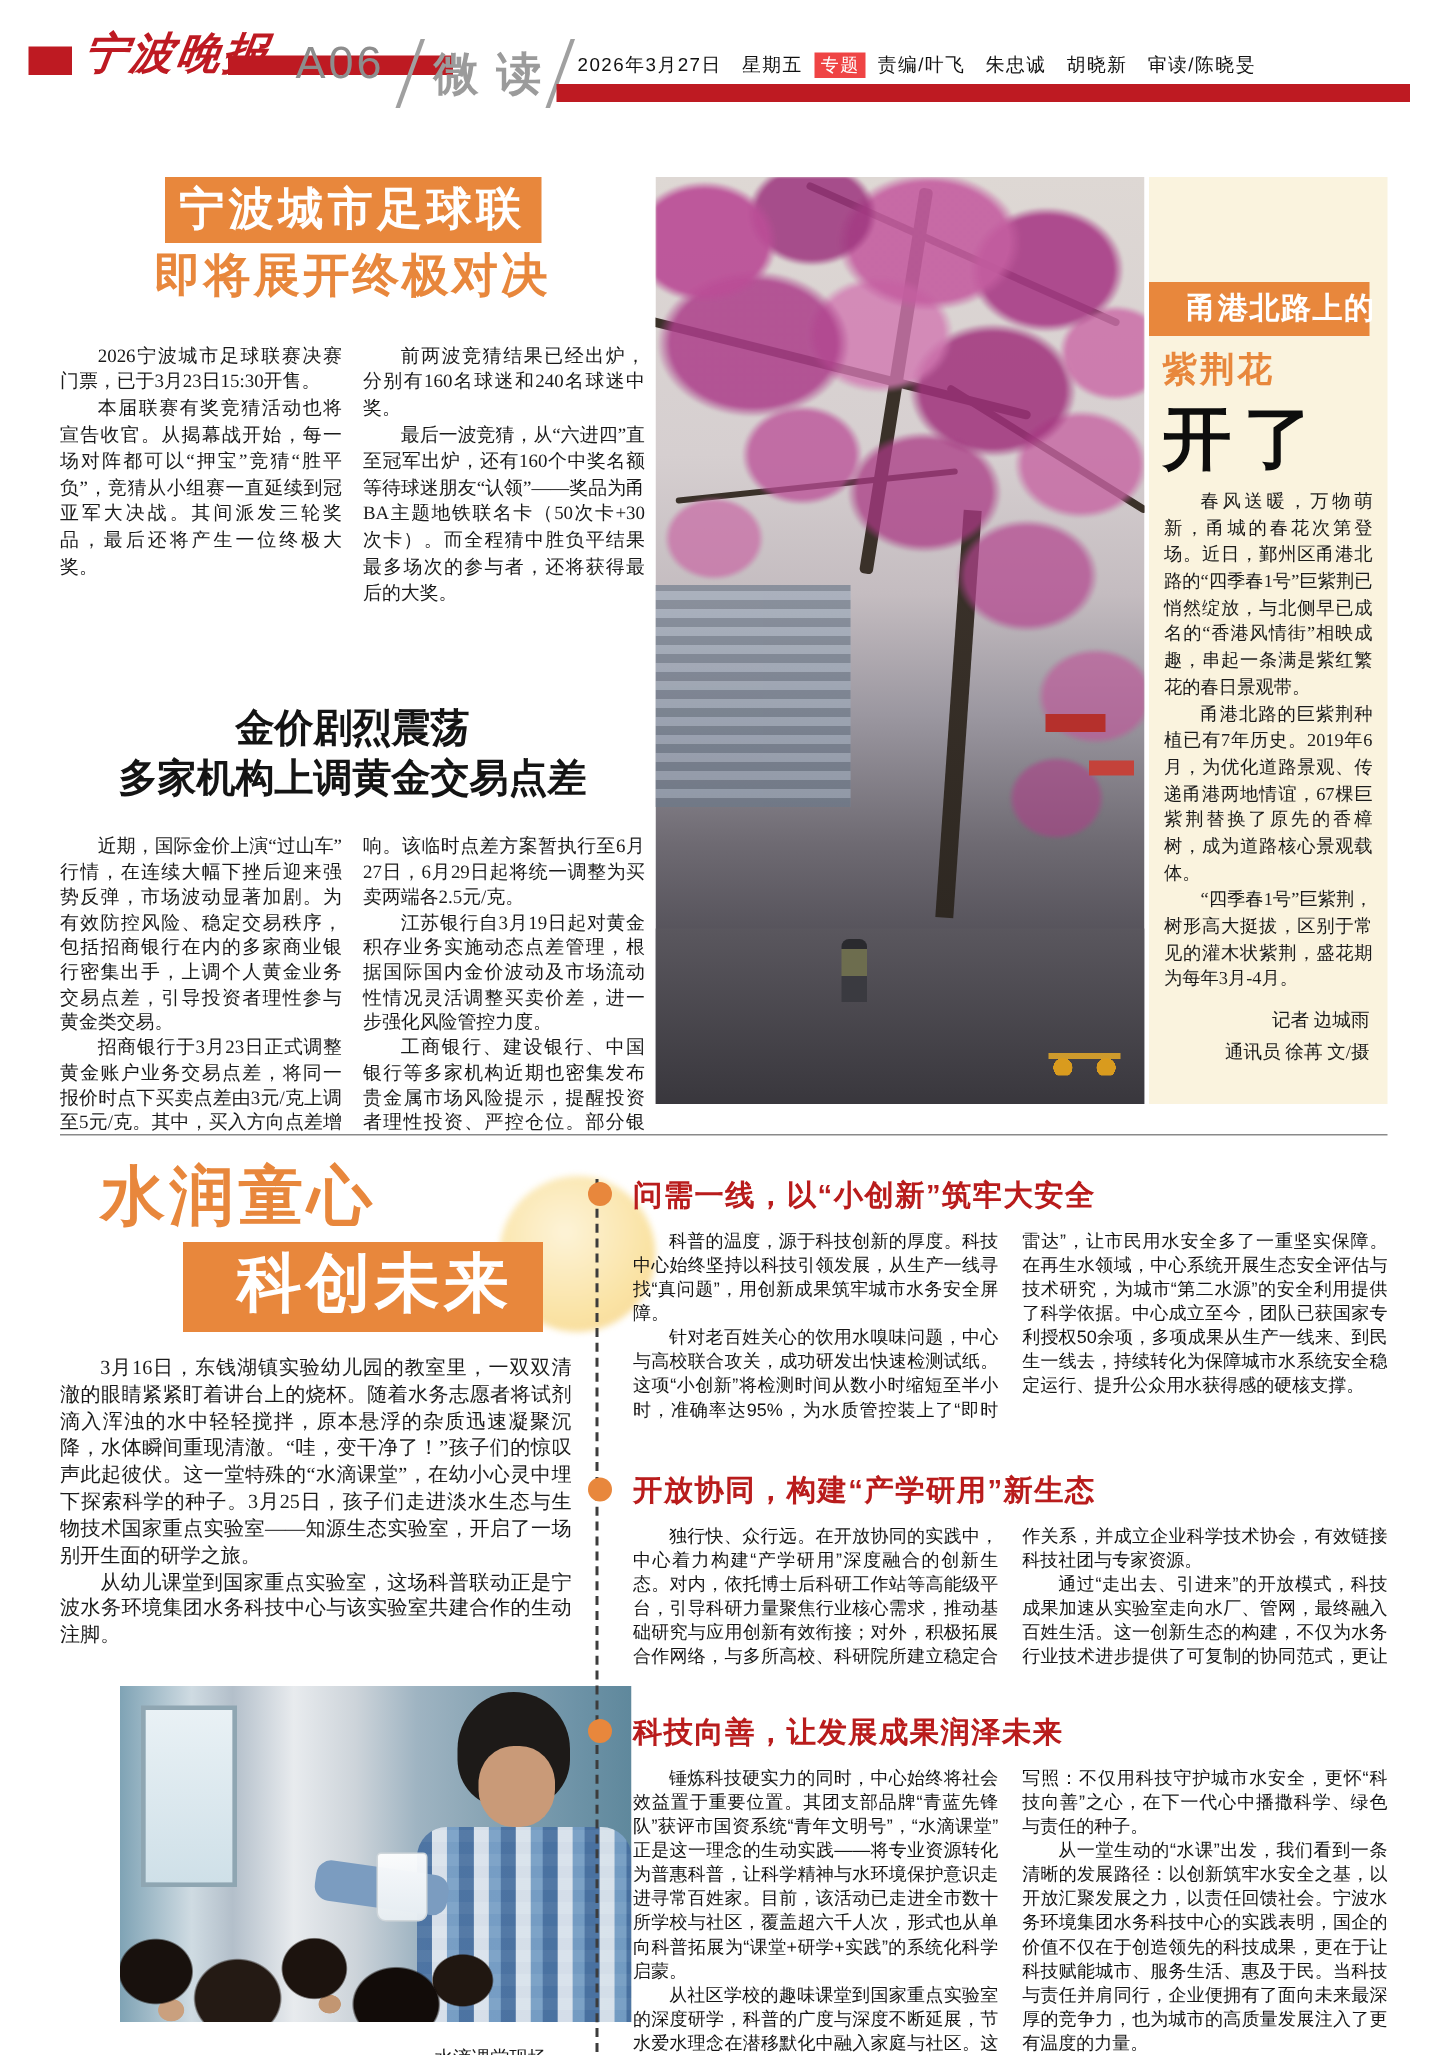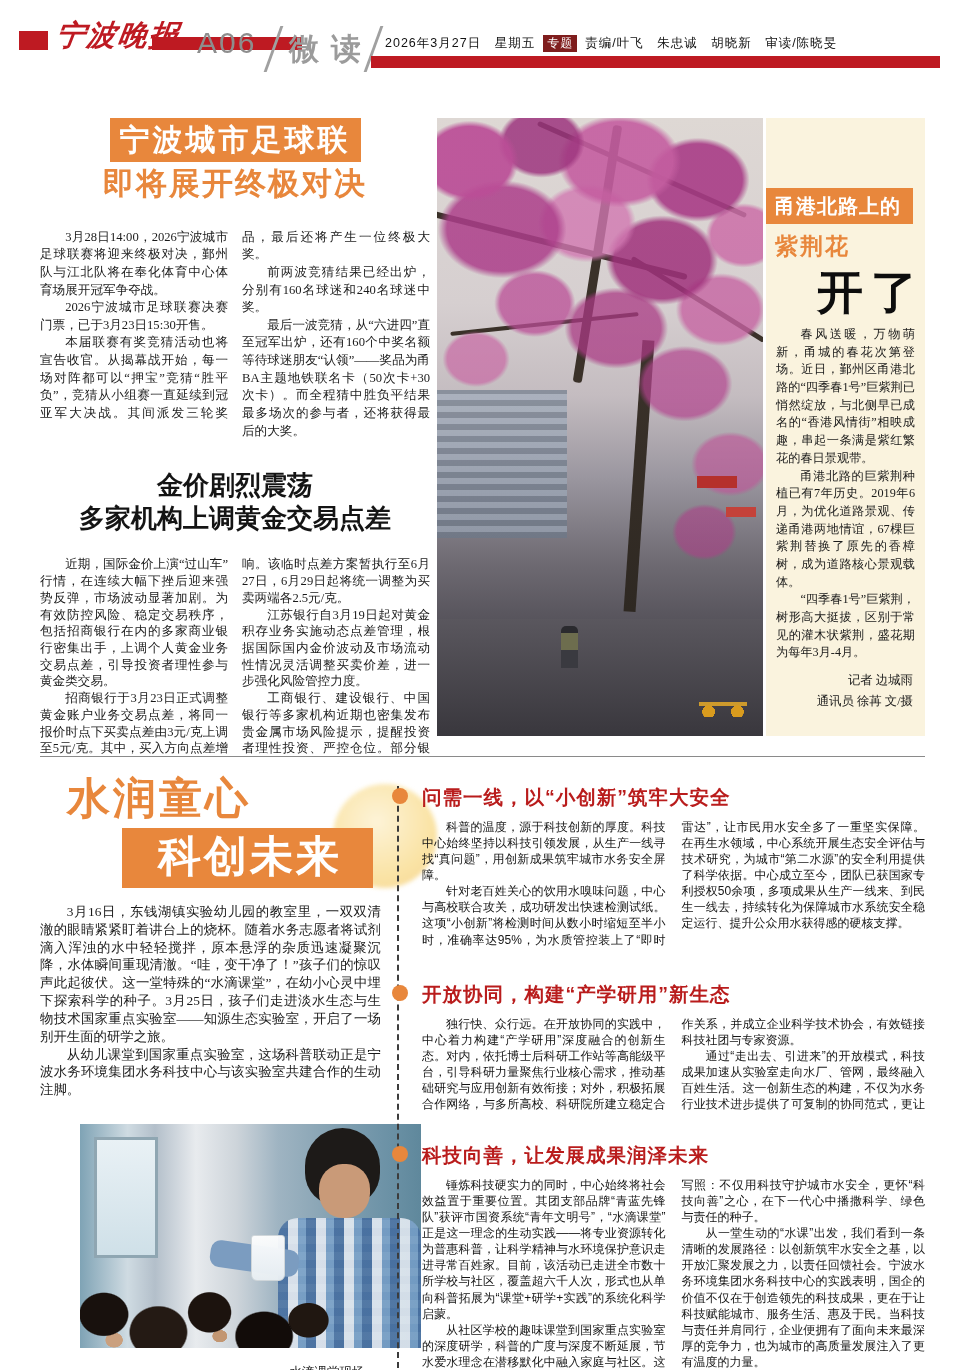--- a/index.html
+++ b/index.html
@@ -18,21 +18,21 @@
            font-weight:700;font-size:29px;color:var(--red);transform:skewX(-8deg);letter-spacing:2px;}
   .hd-bar1{position:absolute;left:152px;top:37px;width:150px;height:13px;background:var(--red);}
   .hd-page{position:absolute;left:197px;top:26px;font-family:"Liberation Sans",sans-serif;
            font-size:30px;color:#8d8d8d;letter-spacing:2px;}
   .hd-slash{position:absolute;width:3px;height:46px;background:#a0a0a0;transform:skewX(-20deg);}
   .sl1{left:272px;top:26px;} .sl2{left:372px;top:26px;}
   .hd-sec{position:absolute;left:289px;top:29px;font-family:"Liberation Sans",sans-serif;
           font-weight:700;font-size:30px;color:#9b9b9b;letter-spacing:12px;}
   .hd-date{position:absolute;left:385px;top:35px;font-family:"Liberation Sans",sans-serif;
            font-size:12.5px;color:#111;letter-spacing:1px;white-space:nowrap;}
-  .tag{display:inline-block;background:#7f1d1d;color:#fff;padding:0 4px;margin:0 8px;font-size:12px;}
+  .tag{display:inline-block;background:#ef4444;color:#fff;padding:0 4px;margin:0 8px;font-size:12px;}
   .hd-bar2{position:absolute;left:371px;top:56px;width:569px;height:12px;background:var(--red);}
 
   
   .col-left{position:absolute;left:40px;top:118px;width:390px;height:637px;overflow:hidden;}
   .a1-t1{width:251px;height:44px;margin:0 auto;background:var(--accent);color:#fff;
          font:700 30px/44px "Liberation Sans",sans-serif;text-align:center;letter-spacing:3px;}
   .a1-t2{margin-top:3px;text-align:center;color:var(--accent);
          font:700 31px/38px "Liberation Sans",sans-serif;letter-spacing:2px;}
   .two-col{column-count:2;column-gap:14px;text-align:justify;}
   .a1-body{margin-top:9px;height:228px;font-size:12.6px;line-height:1.4;overflow:hidden;}
@@ -76,36 +76,36 @@
   .pm-person{position:absolute;left:38%;bottom:11%;width:17px;height:42px;border-radius:5px 5px 0 0;
     background:linear-gradient(180deg,#2a2a2e 0 16%,#6d6d4e 16% 58%,#3a3a40 58% 100%);}
   .pm-bike{position:absolute;right:5%;bottom:3%;width:48px;height:24px;background:
     radial-gradient(9px at 20% 78%,#d99b1e 0 70%,transparent 72%),
     radial-gradient(9px at 80% 78%,#d99b1e 0 70%,transparent 72%),
     linear-gradient(transparent 38%,rgba(230,170,40,.85) 38% 54%,transparent 54%);}
 
   
   .panel{position:absolute;left:766px;top:118px;width:159px;height:618px;background:var(--cream);overflow:hidden;}
   .pk-bar{margin-top:70px;margin-right:12px;height:36px;background:var(--accent);color:#fff;
-          font:700 20px/36px "Liberation Sans",sans-serif;padding-left:9px;letter-spacing:1px;white-space:nowrap;}
+          font:700 20px/36px "Liberation Sans",sans-serif;padding-left:25px;letter-spacing:1px;white-space:nowrap;}
   .pk-sub{margin:8px 0 0 9px;color:var(--accent);font:700 23px/28px "Liberation Sans",sans-serif;letter-spacing:2px;}
-  .pk-title{margin:8px 0 10px 9px;color:#0d0d0d;font:900 46px/48px "Liberation Sans",sans-serif;letter-spacing:8px;text-align:right;}
+  .pk-title{margin:8px 0 10px 9px;color:#0d0d0d;font:900 46px/48px "Liberation Sans",sans-serif;letter-spacing:8px;}
   .panel-body{padding:0 10px;font-size:12.2px;line-height:1.45;text-align:justify;}
   .panel-by{text-align:right;padding-right:12px;font-size:12.4px;margin-top:10px;}
   .panel-by2{text-align:right;padding-right:12px;font-size:12.4px;margin-top:4px;}
 
   .divider{position:absolute;left:40px;top:756px;width:885px;border-top:1px solid #8a8a8a;}
 
   
   .water-left{position:absolute;left:40px;top:770px;width:341px;}
   .wl-circle{position:absolute;left:293px;top:14px;width:104px;height:104px;border-radius:50%;z-index:0;
     background:radial-gradient(circle at 42% 36%,#fdf3d7 0%,#fae3a5 62%,#f6d592 100%);filter:blur(2px);}
   .wl-t1{position:relative;z-index:1;margin:4px 0 0 27px;color:var(--accent);
          font:900 43px/48px "Liberation Sans",sans-serif;letter-spacing:3px;}
-  .wl-t2{position:relative;z-index:1;display:inline-block;margin:6px 0 0 82px;padding:4px 31px 8px 36px;
+  .wl-t2{position:relative;z-index:1;display:inline-block;margin:6px 0 0 82px;padding:4px 20px 8px 36px;
          background:var(--accent);color:#fff;font:900 43px/48px "Liberation Sans",sans-serif;letter-spacing:3px;}
   .wl-intro{margin-top:15px;font-size:13.4px;line-height:1.33;text-align:justify;height:212px;overflow:hidden;}
   .photo-class{position:relative;margin-top:9px;width:341px;height:224px;overflow:hidden;}
   .wl-cap{text-align:right;font-size:12.5px;margin-top:7px;padding-right:4px;}
 
   
   .pc-base{position:absolute;inset:0;background:linear-gradient(90deg,#7fa3b5 0%,#cfdbe2 14%,#b3bfca 22%,#e8ebee 34%,#cdd4da 46%,#9fb4c2 58%,#88a4b4 72%,#6f94a8 88%,#5f889c 100%);}
   .pc-window{position:absolute;left:4%;top:6%;width:19%;height:54%;border:3px solid #8fa6b2;
              background:linear-gradient(180deg,#e9f1f5,#cfe0e8);}
   .pc-hair{position:absolute;right:12%;top:2%;width:22%;height:34%;background:#1d1a18;border-radius:50% 50% 42% 42%;}
@@ -149,21 +149,20 @@
   <div class="hd-sec">微读</div>
   <div class="hd-slash sl2"></div>
   <div class="hd-date"><span>2026年3月27日　星期五</span><span class="tag">专题</span><span>责编/叶飞　朱忠诚　胡晓新　审读/陈晓旻</span></div>
   <div class="hd-bar2"></div>
 
   <section class="col-left">
     <h1 class="a1-t1">宁波城市足球联赛</h1>
     <h2 class="a1-t2">即将展开终极对决</h2>
     <div class="two-col a1-body">
       <div>
-          <p class="para">3月28日14:00，2026宁波城市足球联赛将迎来终极对决，鄞州队与江北队将在奉化体育中心体育场展开冠军争夺战。</p>
           <p class="para">2026宁波城市足球联赛决赛门票，已于3月23日15:30开售。</p>
           <p class="para">本届联赛有奖竞猜活动也将宣告收官。从揭幕战开始，每一场对阵都可以“押宝”竞猜“胜平负”，竞猜从小组赛一直延续到冠亚军大决战。其间派发三轮奖品，最后还将产生一位终极大奖。</p>
           <p class="para">前两波竞猜结果已经出炉，分别有160名球迷和240名球迷中奖。</p>
           <p class="para">最后一波竞猜，从“六进四”直至冠军出炉，还有160个中奖名额等待球迷朋友“认领”——奖品为甬BA主题地铁联名卡（50次卡+30次卡）。而全程猜中胜负平结果最多场次的参与者，还将获得最后的大奖。</p>
         </div>
 
     </div>
 
     <h2 class="a2-t"><span>金价剧烈震荡</span><br><span>多家机构上调黄金交易点差</span></h2>
     <div class="two-col a2-body">

